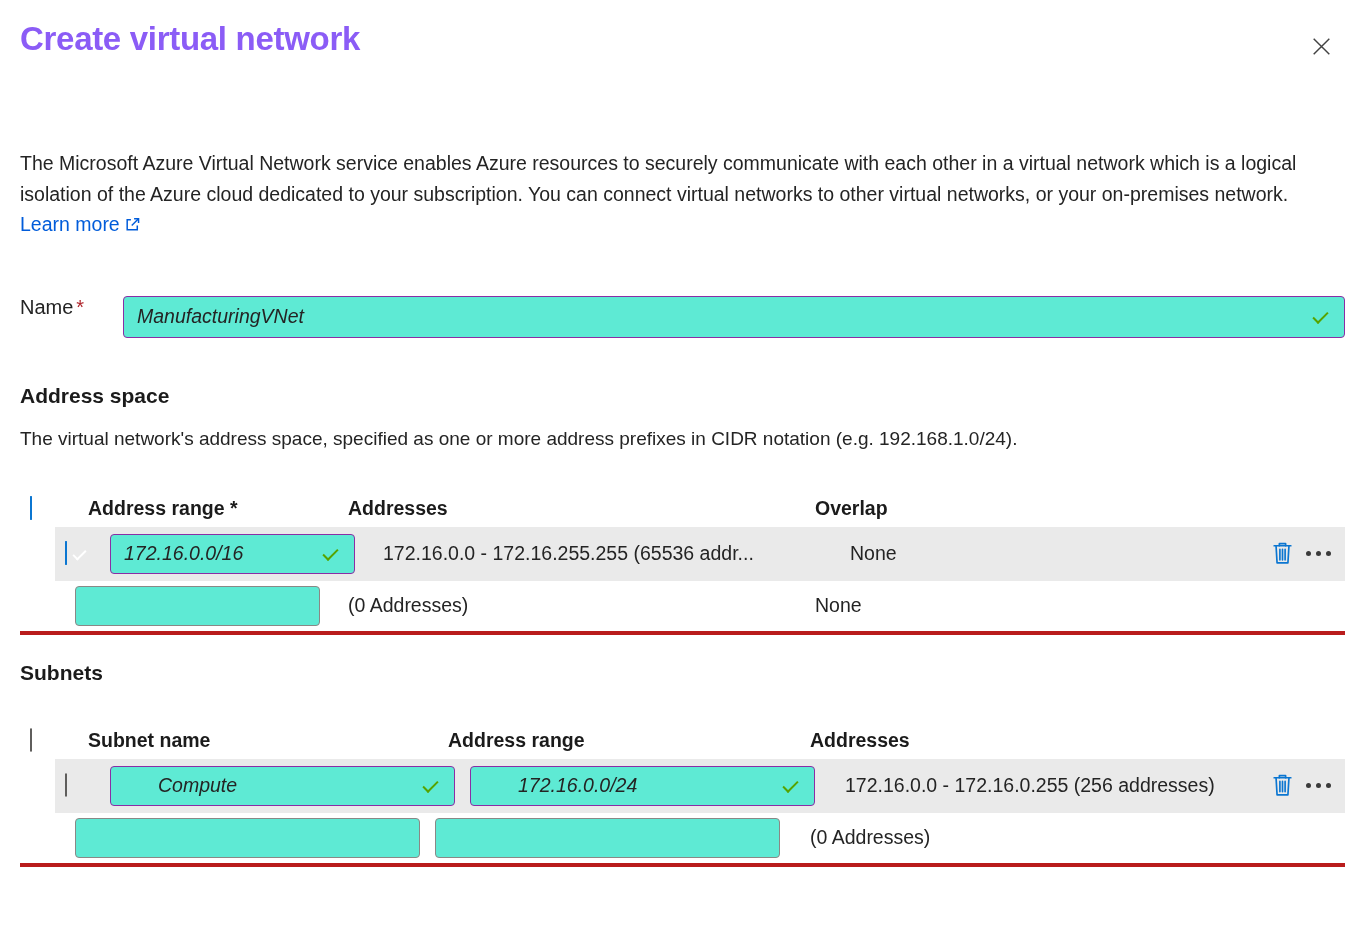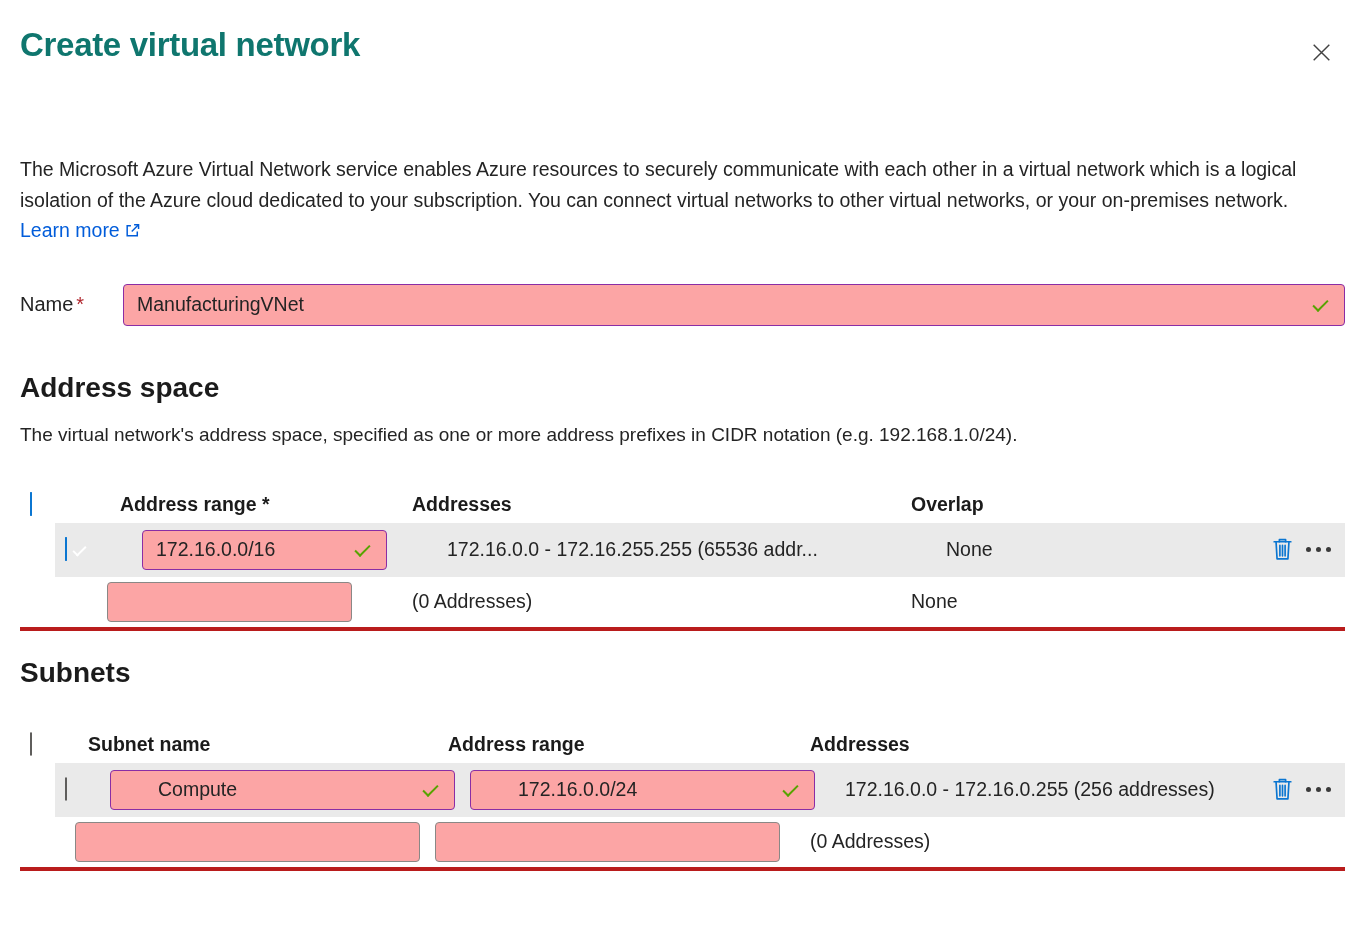--- a/index.html
+++ b/index.html
@@ -1,51 +1,51 @@
 <!DOCTYPE html>
 <html><head>
 <meta charset="utf-8">
 <style>
   * { margin:0; padding:0; box-sizing:border-box; }
   html,body { width:1363px; height:950px; background:#ffffff; overflow:hidden;
     font-family:"Liberation Sans","DejaVu Sans",sans-serif; color:#242424; }
   .page { position:relative; width:1363px; height:950px; padding:0 18px 0 20px; }
 
   
-  .title { font-size:33px; font-weight:700; color:#0f766e; line-height:46px; margin-top:22px; letter-spacing:-.3px; }
+  .title { font-size:33px; font-weight:700; color:#8b5cf6; line-height:46px; margin-top:16px; letter-spacing:-.3px; }
   .close-btn { position:absolute; top:18px; right:28px; width:28px; height:28px; display:flex;
     align-items:center; justify-content:center; background:none; border:none; cursor:pointer; }
 
   
   .intro { margin-top:86px; font-size:19.5px; line-height:30.5px; max-width:1322px; }
   .learn-more { color:#015cda; text-decoration:none; white-space:nowrap; }
   .ext-icon { margin-left:4px; vertical-align:-2px; }
 
   
-  .name-row { margin-top:36px; display:flex; align-items:center; }
+  .name-row { margin-top:54px; display:flex; align-items:flex-start; }
   .name-label { width:103px; font-size:20px; flex:none; }
   .req { color:#b0262d; margin-left:3px; }
-  .field { position:relative; height:42px; background:#fca5a5; border:1.5px solid #8a2da5; border-radius:4px;
-    display:flex; align-items:center; }
+  .field { position:relative; height:42px; background:#5eead4; border:1.5px solid #8a2da5; border-radius:4px;
+    display:flex; align-items:center;font-style:italic; }
   .field input { border:none; outline:none; background:transparent; font:inherit; font-size:19.5px;
     color:#242424; width:100%; height:100%; padding:0 44px 0 13px; }
   .field.full { flex:1; }
   .check { position:absolute; right:16px; top:50%; width:15px; height:8px;
     border-left:2.4px solid #57a300; border-bottom:2.4px solid #57a300;
     transform:translateY(-65%) rotate(-45deg); }
   .field.empty { border:1px solid #8a8886; }
 
   
-  .section-h { font-size:28px; font-weight:700; color:#1b1b1b; }
+  .section-h { font-size:21px; font-weight:700; color:#1b1b1b; }
   .sec-addr { margin-top:46px; }
   .sec-sub { margin-top:26px; }
   .section-d { margin-top:17px; font-size:19px; line-height:28px; }
 
   
-  .grid-addr { display:grid; grid-template-columns:55px 273px 467px 1fr 92px; align-items:center;gap:32px; }
+  .grid-addr { display:grid; grid-template-columns:55px 273px 467px 1fr 92px; align-items:center; }
   .grid-sub  { display:grid; grid-template-columns:55px 360px 375px 1fr 92px; align-items:center; }
   .thead { margin-top:38px; height:36px; font-weight:700; font-size:19.5px; color:#1b1b1b; }
   .thead .c2 { padding-left:13px; }
   .grid-sub.thead .c3 { padding-left:13px; }
   .trow { height:54px; font-size:19.5px; }
   .trow.gray { background:#eaeaea;margin-left:35px; }
   .trow.last { border-bottom:4px solid #b91c1c; }
   .cell-val { padding-right:14px; white-space:nowrap; overflow:hidden; }
 
   .cbx { width:30px; height:30px; border-radius:4px; margin-left:10px; position:relative; cursor:pointer; }

